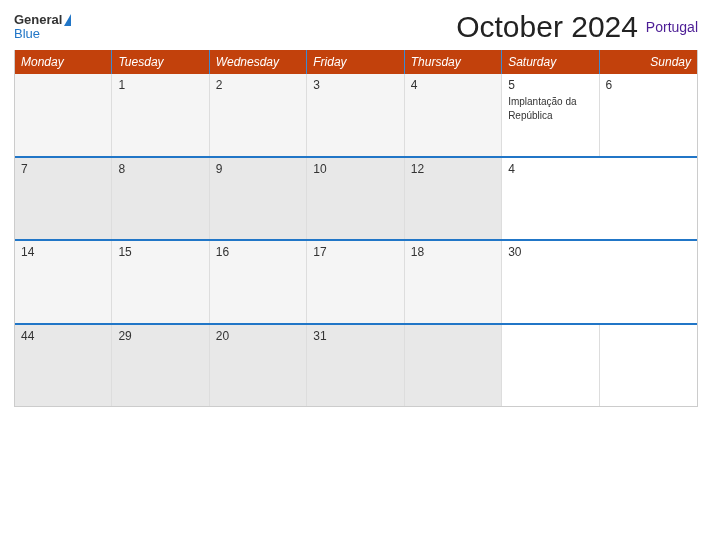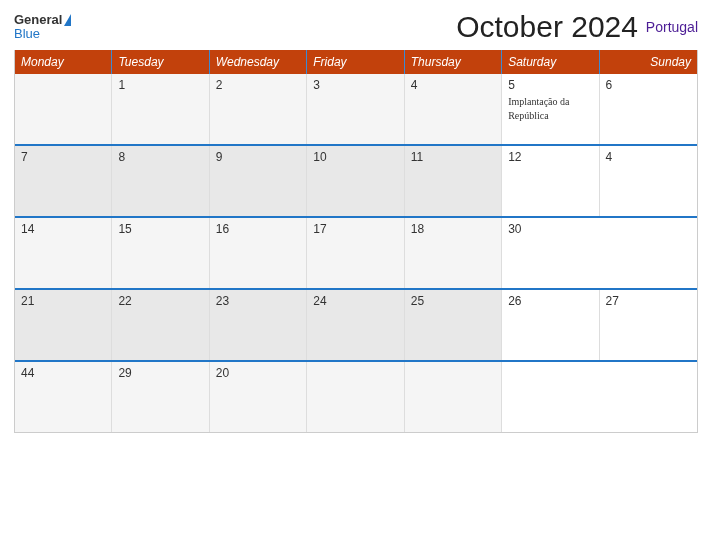--- a/index.html
+++ b/index.html
@@ -118,21 +118,20 @@
     .day-num {
       font-size: 12px;
       color: #333;
       display: block;
       margin-bottom: 2px;
     }
     .day-event {
       font-size: 10px;
       color: #333;
       line-height: 1.3;
-      font-family: Liberation Serif, serif;
     }
     
     .cal-week:nth-child(odd) .cal-day {
       background: #f5f5f5;
     }
     .cal-week:nth-child(even) .cal-day {
       background: #e8e8e8;
     }
     .cal-week .cal-day:nth-child(6),
     .cal-week .cal-day:nth-child(7) {
@@ -201,23 +200,20 @@
         <div class="cal-day">
             <span class="day-num">8</span>
           </div>
         <div class="cal-day">
             <span class="day-num">9</span>
           </div>
         <div class="cal-day">
             <span class="day-num">10</span>
           </div>
         <div class="cal-day">
-            <span class="day-num">11</span>
-          </div>
-        <div class="cal-day">
             <span class="day-num">12</span>
           </div>
         <div class="cal-day">
             <span class="day-num">4</span>
           </div>
       </div>
 
       <div class="cal-week">
         <div class="cal-day">
             <span class="day-num">14</span>
@@ -232,53 +228,33 @@
             <span class="day-num">17</span>
           </div>
         <div class="cal-day">
             <span class="day-num">18</span>
           </div>
         <div class="cal-day">
             <span class="day-num">30</span>
           </div>
       </div>
 
-      <div class="cal-week">
-        <div class="cal-day">
-            <span class="day-num">21</span>
-          </div>
-        <div class="cal-day">
-            <span class="day-num">22</span>
-          </div>
-        <div class="cal-day">
-            <span class="day-num">23</span>
-          </div>
-        <div class="cal-day">
-            <span class="day-num">24</span>
-          </div>
-        <div class="cal-day">
-            <span class="day-num">25</span>
-          </div>
-        <div class="cal-day">
-            <span class="day-num">26</span>
-          </div>
-        <div class="cal-day">
-            <span class="day-num">27</span>
-          </div>
-      </div>
 
       <div class="cal-week">
         <div class="cal-day">
             <span class="day-num">44</span>
           </div>
         <div class="cal-day">
             <span class="day-num">29</span>
           </div>
         <div class="cal-day">
             <span class="day-num">20</span>
+          </div>
+        <div class="cal-day">
+            <span class="day-num">31</span>
           </div>
         <div class="cal-day empty">
             <span class="day-num"></span>
           </div>
         <div class="cal-day empty">
             <span class="day-num"></span>
           </div>
         <div class="cal-day empty">
             <span class="day-num"></span>
           </div>

